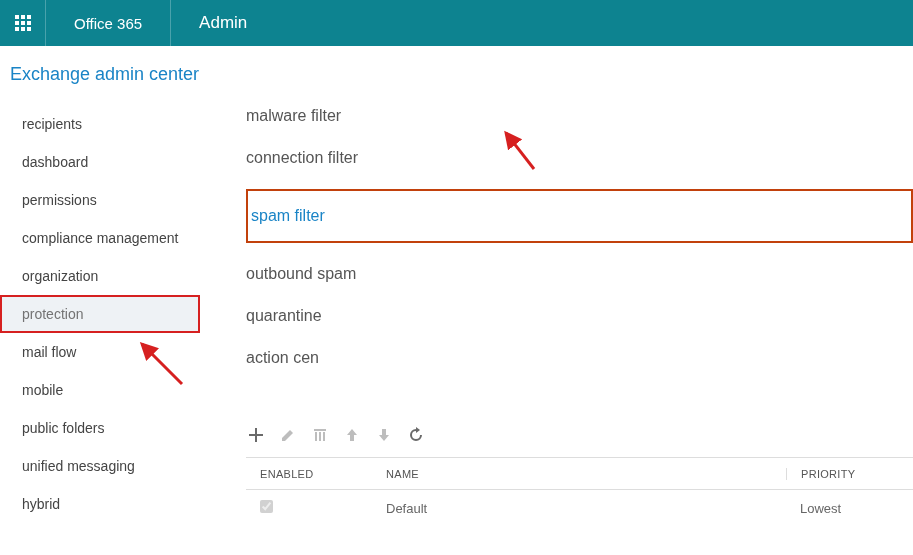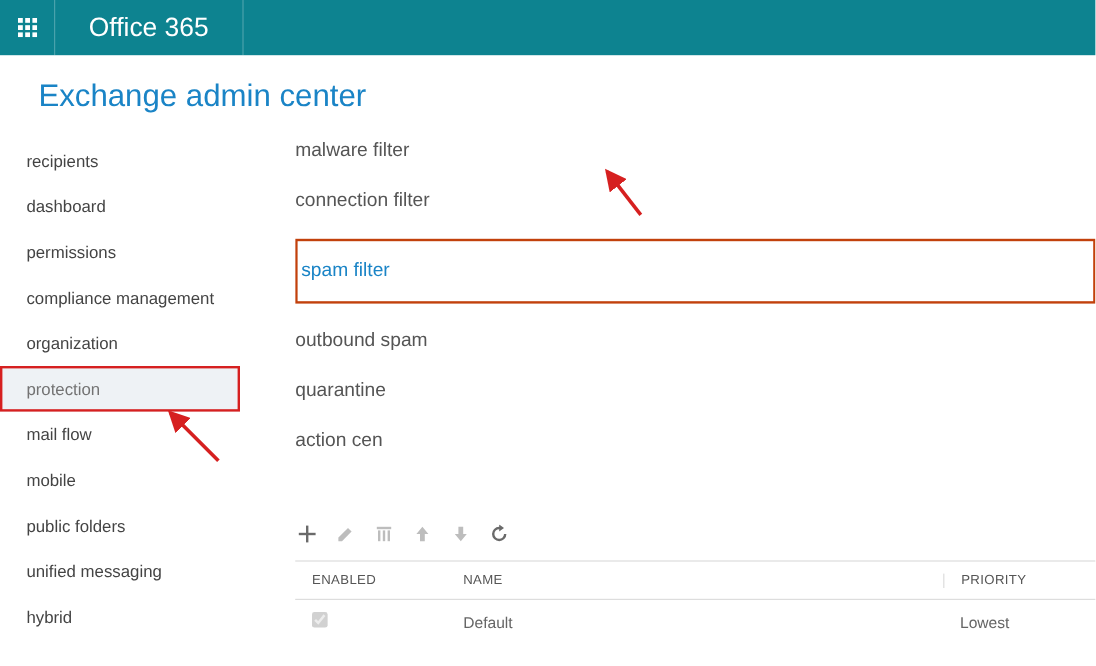--- a/index.html
+++ b/index.html
@@ -2,25 +2,25 @@
 <html><head>
   <meta charset="utf-8">
   <style>
     * { box-sizing: border-box; margin: 0; padding: 0; }
     body { font-family: "Segoe UI", Arial, sans-serif; font-size: 14px; color: #333; background: #fff; width: 913px; height: 555px; overflow: hidden; }
 
     
     .topbar { background: #0d8390; height: 46px; display: flex; align-items: stretch; color: #fff; }
     .waffle { width: 46px; display: flex; align-items: center; justify-content: center; border-right: 1px solid rgba(255,255,255,0.25); }
     .waffle svg { fill: #fff; }
-    .brand { padding: 0 28px; display: flex; align-items: center; border-right: 1px solid rgba(255,255,255,0.25); font-size: 22px; }
+    .brand { padding: 0 28px; display: flex; align-items: center; border-right: 1px solid rgba(255,255,255,0.25); font-size: 15px; }
     .admin-label { padding: 0 28px; display: flex; align-items: center; font-size: 17px; }
 
     
-    .page-title { color: #1a84c6; font-size: 26px; font-weight: 300; padding: 18px 0 0 32px; }
+    .page-title { color: #1a84c6; font-size: 18px; font-weight: 300; padding: 18px 0 0 10px; }
 
     
     .layout { display: flex; margin-top: 14px; height: calc(555px - 46px - 52px); }
 
     
     .sidebar { width: 200px; flex: 0 0 200px; padding-top: 6px; }
     .sidebar-item { display: block; padding: 11px 0 11px 22px; color: #444; font-size: 14px; cursor: pointer; }
     .sidebar-item.active { color: #737373; background: #eef2f5; }
     .sidebar-item.active.highlighted { border: 2px solid #d62020; padding: 9px 0 9px 20px; }
 
@@ -69,20 +69,21 @@
         <rect x="12" y="0" width="4" height="4"></rect>
       <rect x="0" y="6" width="4" height="4"></rect>
         <rect x="6" y="6" width="4" height="4"></rect>
         <rect x="12" y="6" width="4" height="4"></rect>
       <rect x="0" y="12" width="4" height="4"></rect>
         <rect x="6" y="12" width="4" height="4"></rect>
         <rect x="12" y="12" width="4" height="4"></rect>
     </svg>
   </div>
   <div class="brand">Office 365</div>
+  <div class="admin-label">Admin</div>
 </div>
 
 <div class="page-title">Exchange admin center</div>
 
 <div class="layout">
 
   <div class="sidebar">
     <div class="sidebar-item">recipients</div>
     <div class="sidebar-item">dashboard</div>
     <div class="sidebar-item">permissions</div>

